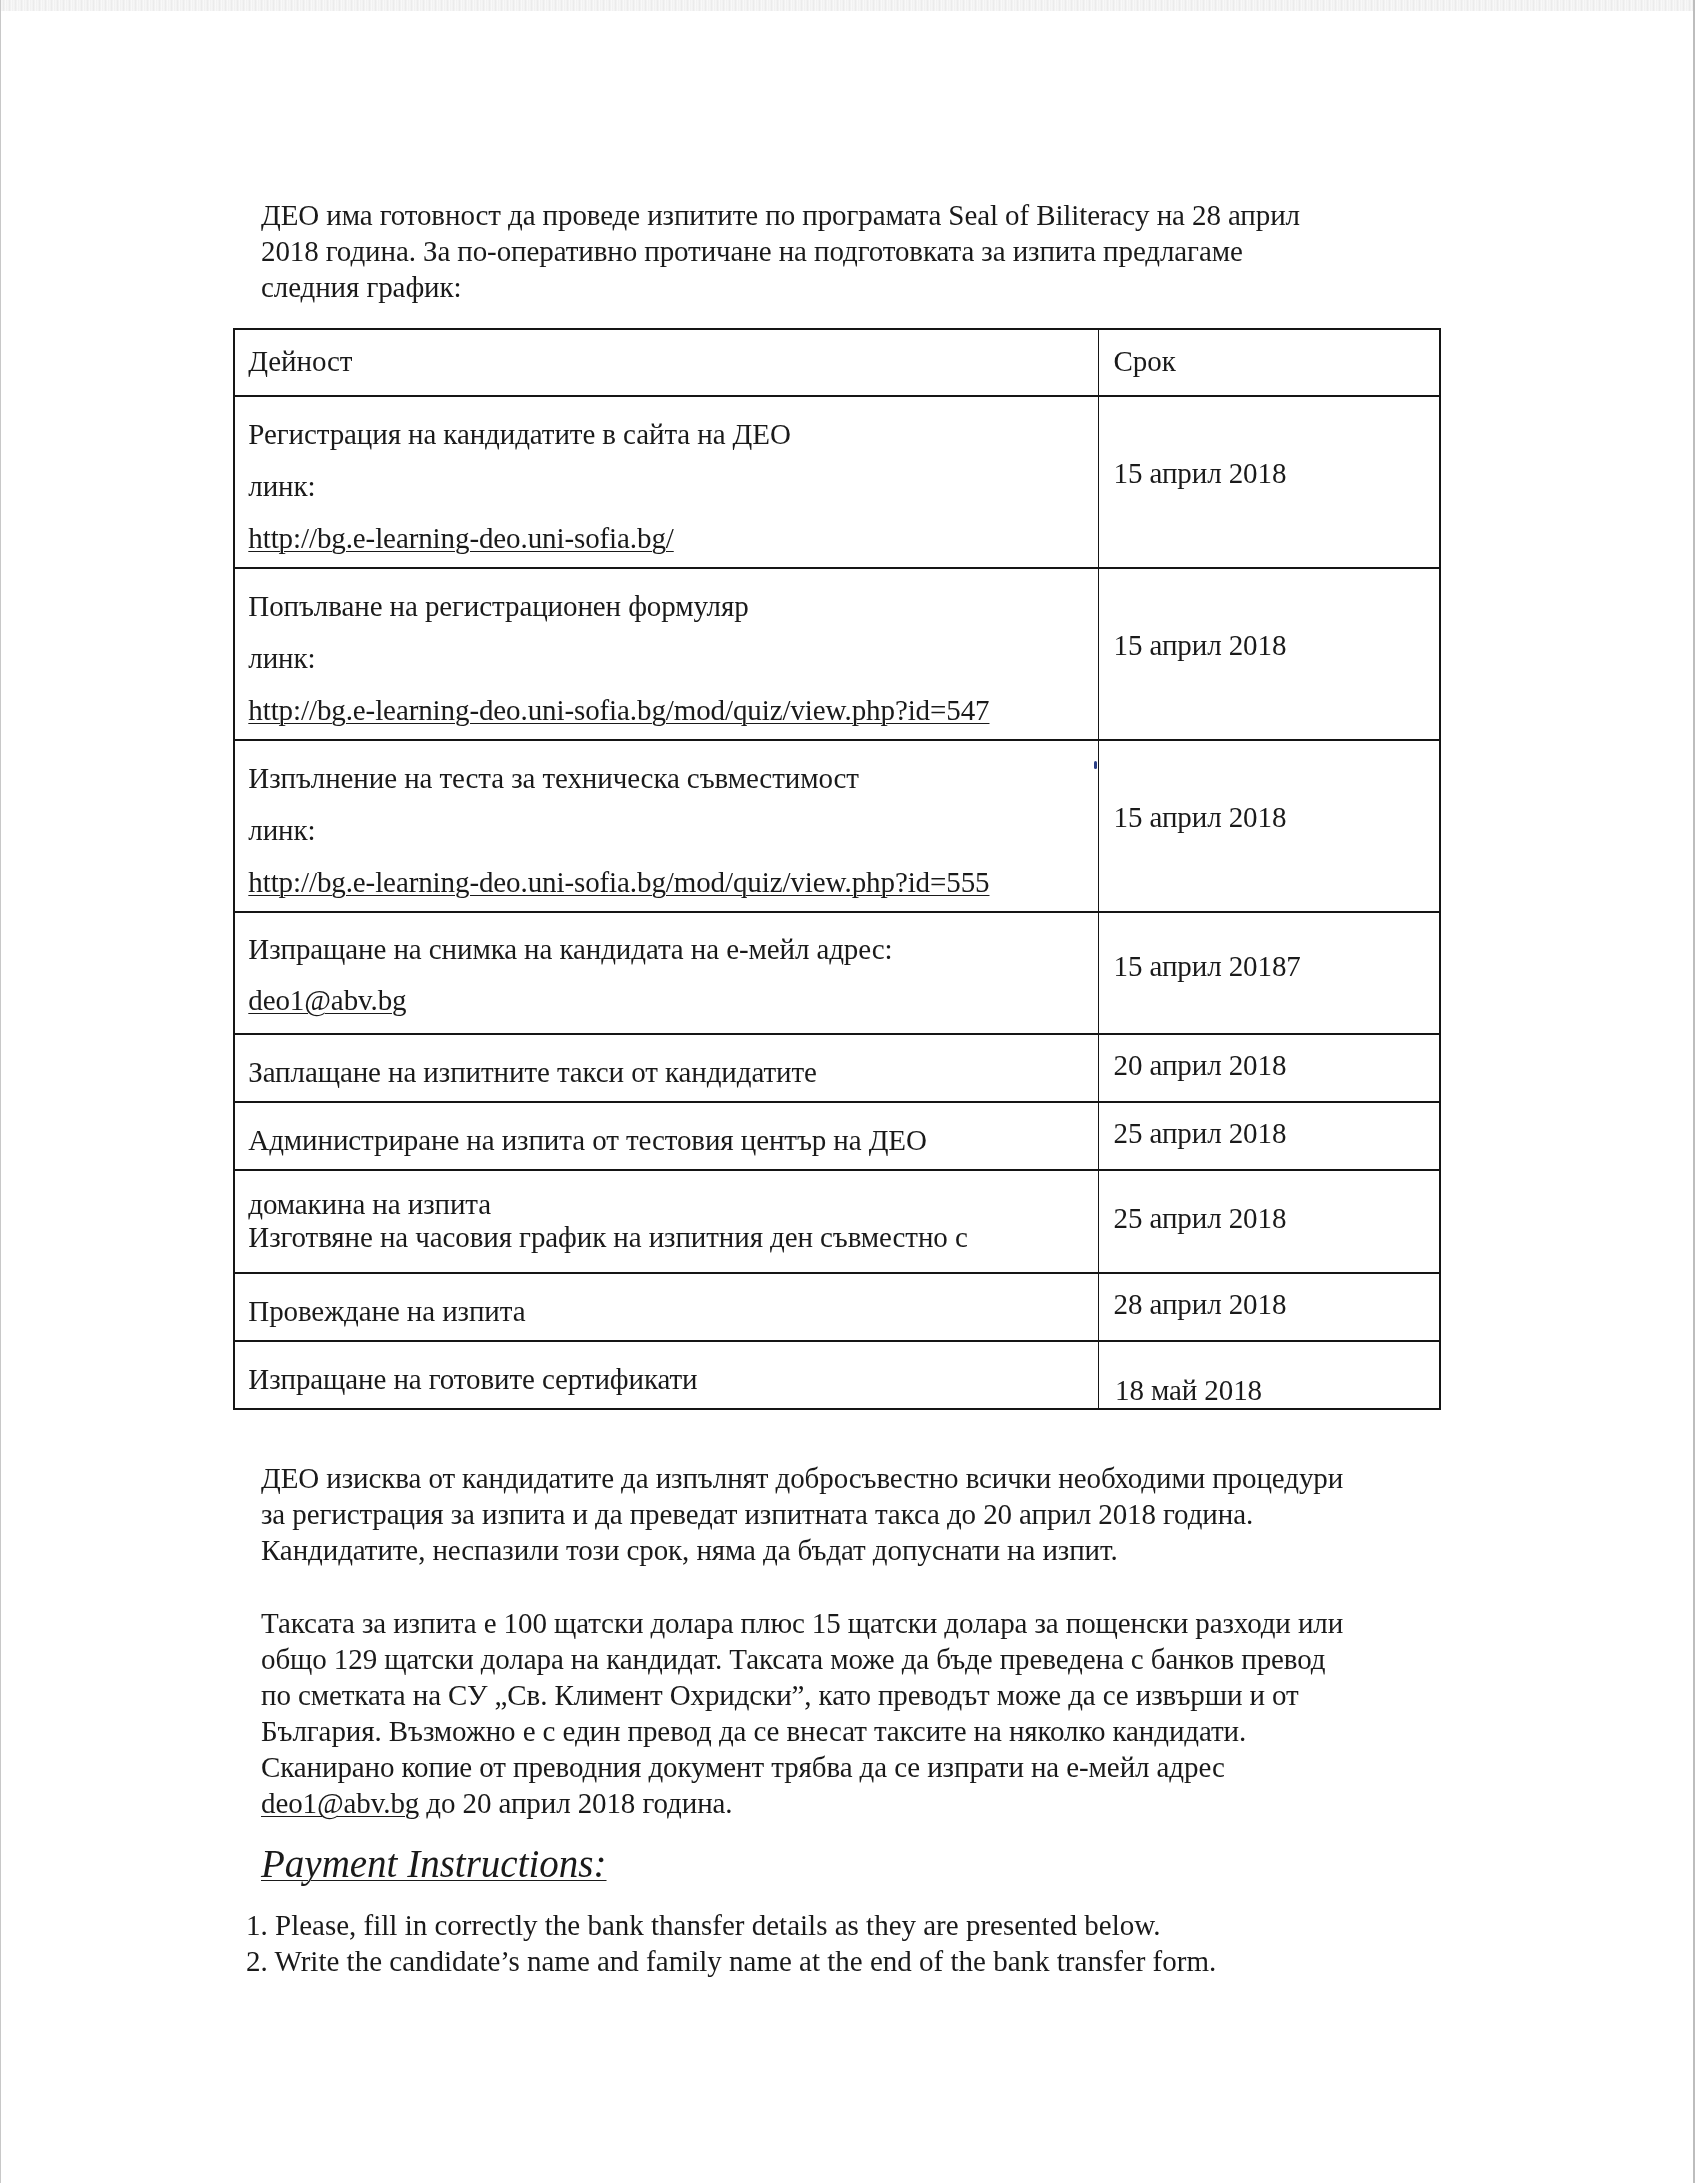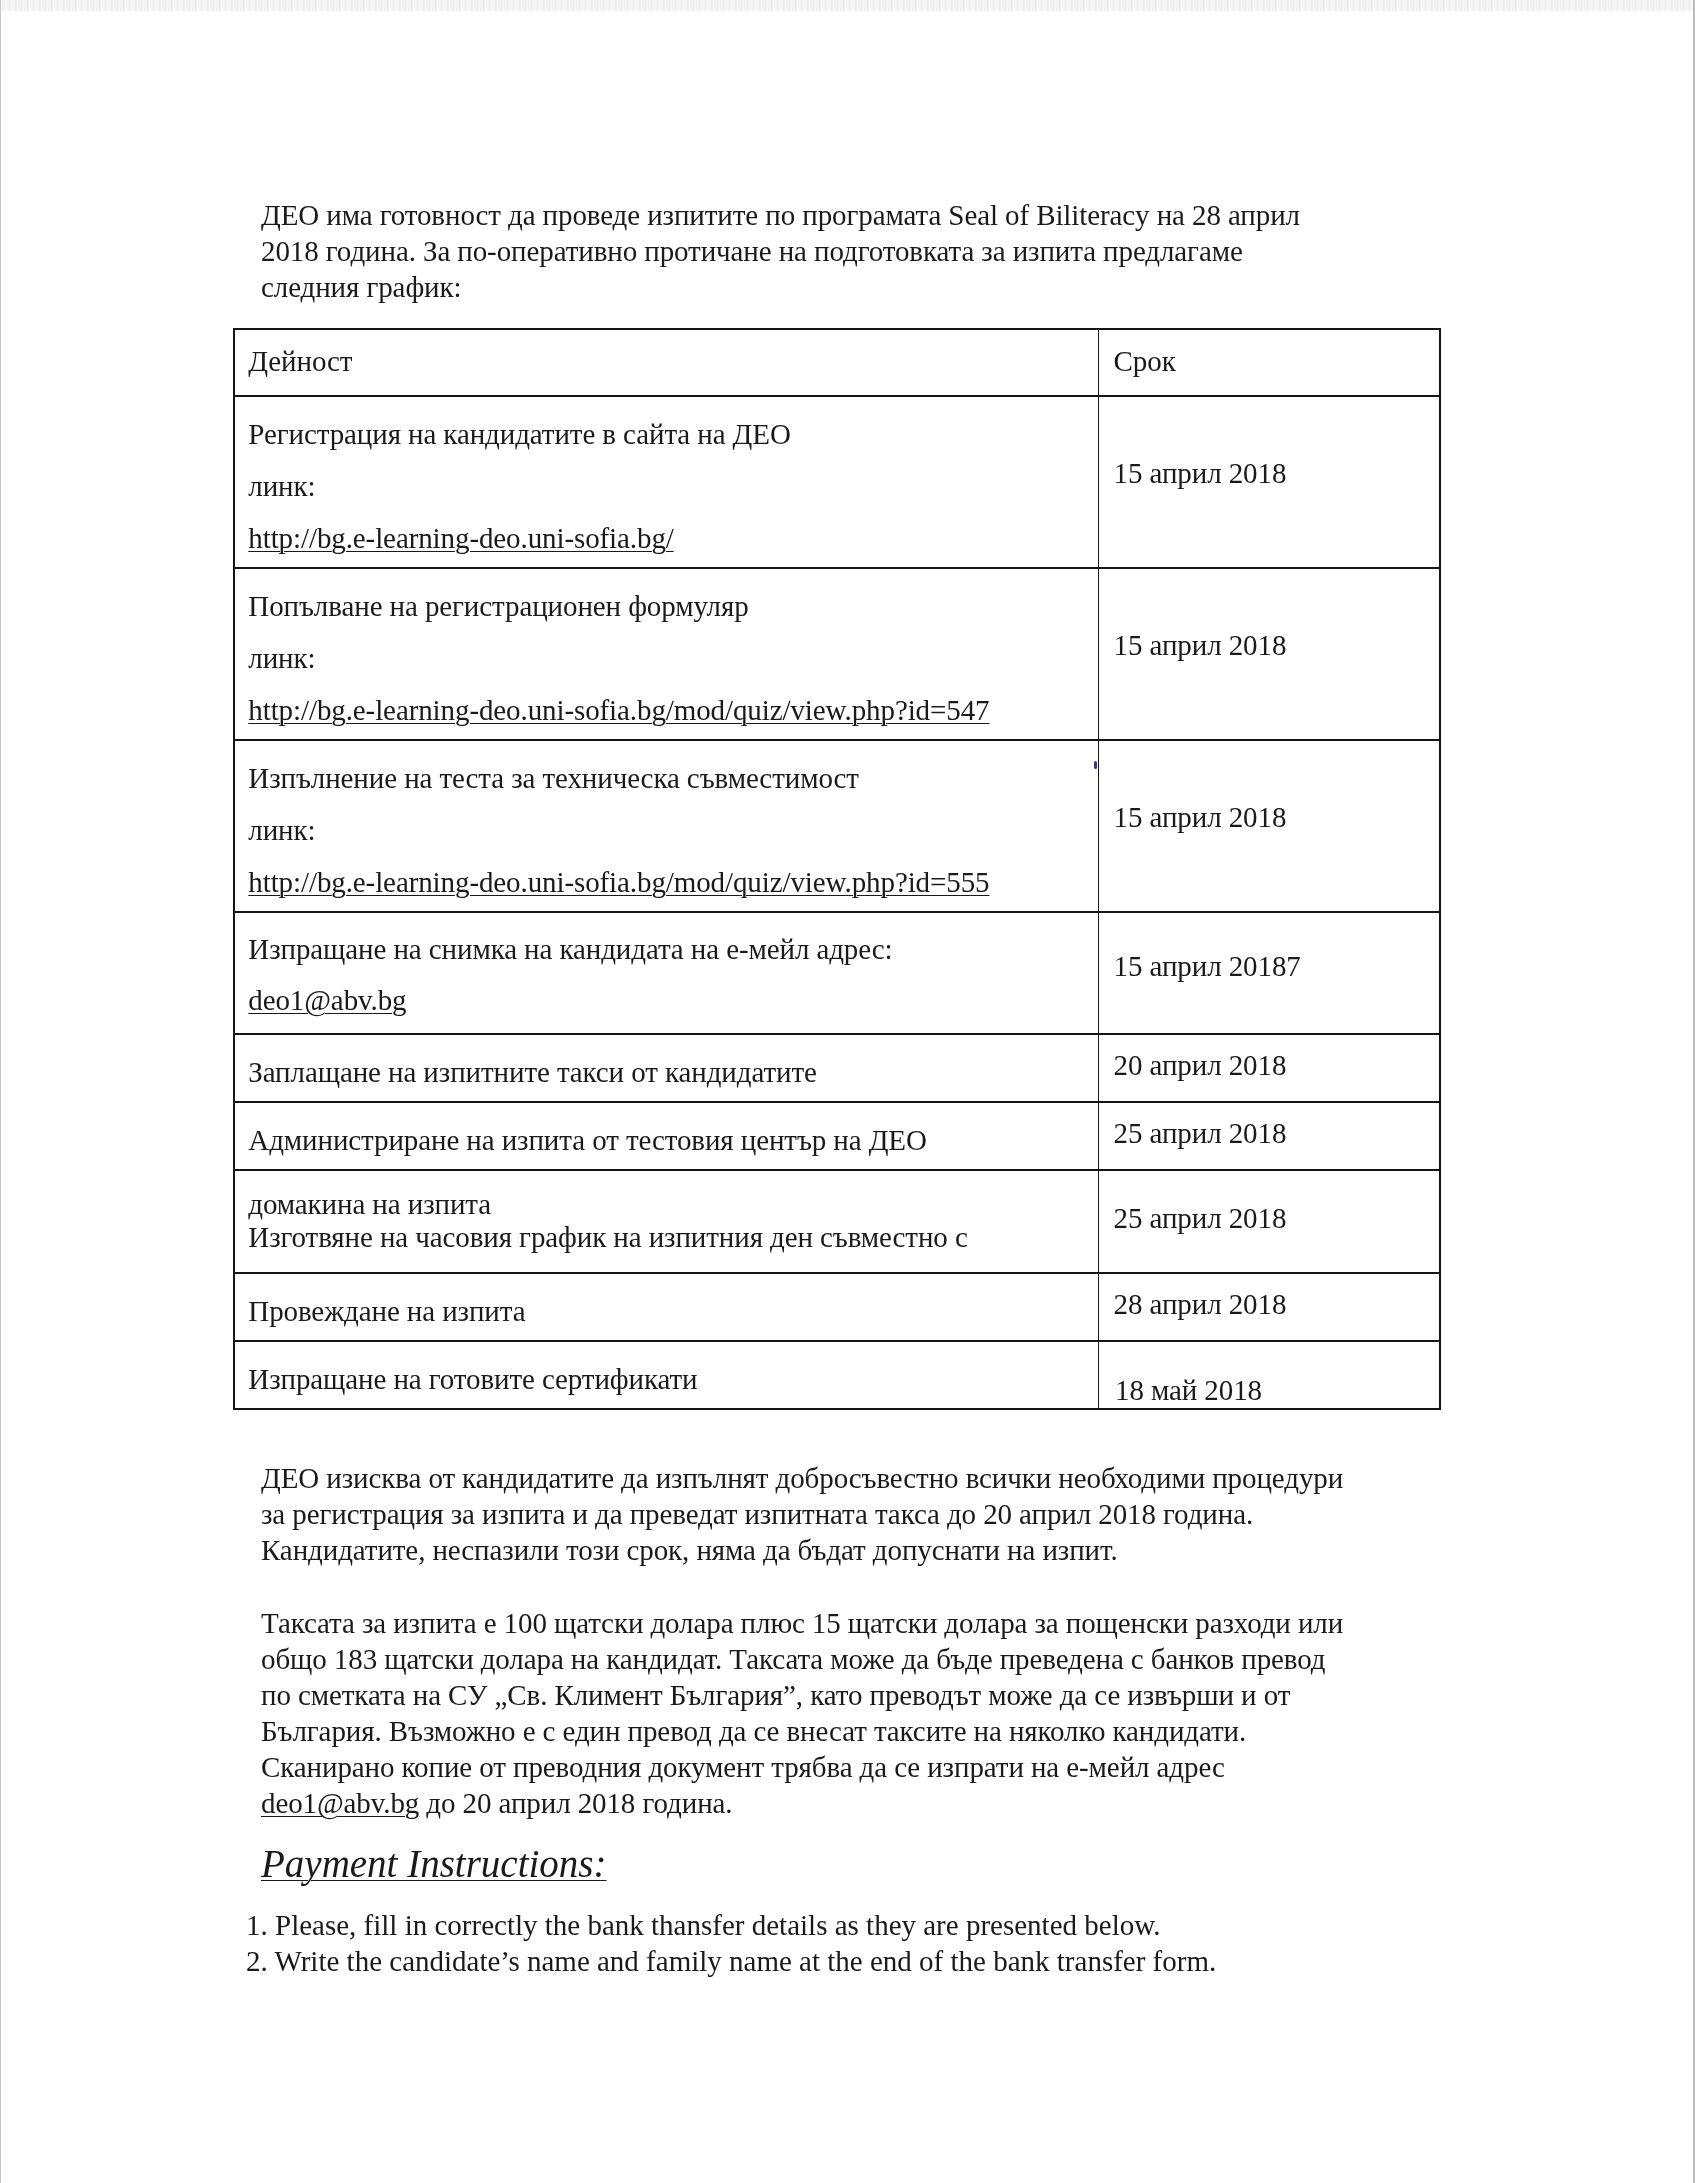--- a/index.html
+++ b/index.html
@@ -253,22 +253,22 @@
 <div class="ink-dot"></div>
 
 <p class="para" id="requirements">
   <span class="line">ДЕО изисква от кандидатите да изпълнят добросъвестно всички необходими процедури</span>
   <span class="line">за регистрация за изпита и да преведат изпитната такса до 20 април 2018 година.</span>
   <span class="line">Кандидатите, неспазили този срок, няма да бъдат допуснати на изпит.</span>
 </p>
 
 <p class="para" id="fee-info">
   <span class="line">Таксата за изпита е 100 щатски долара плюс 15 щатски долара за пощенски разходи или</span>
-  <span class="line">общо 183 щатски долара на кандидат. Таксата може да бъде преведена с банков превод</span>
-  <span class="line">по сметката на СУ „Св. Климент България”, като преводът може да се извърши и от</span>
+  <span class="line">общо 129 щатски долара на кандидат. Таксата може да бъде преведена с банков превод</span>
+  <span class="line">по сметката на СУ „Св. Климент Охридски”, като преводът може да се извърши и от</span>
   <span class="line">България. Възможно е с един превод да се внесат таксите на няколко кандидати.</span>
   <span class="line">Сканирано копие от преводния документ трябва да се изпрати на е-мейл адрес</span>
   <span class="line"><a class="link">deo1@abv.bg</a><span> до 20 април 2018 година.</span></span>
 </p>
 
 <div class="payment-title">Payment Instructions:</div>
 <ol class="payment-list">
   <li>1. Please, fill in correctly the bank thansfer details as they are presented below.</li>
   <li>2. Write the candidate’s name and family name at the end of the bank transfer form.</li>
 </ol>

